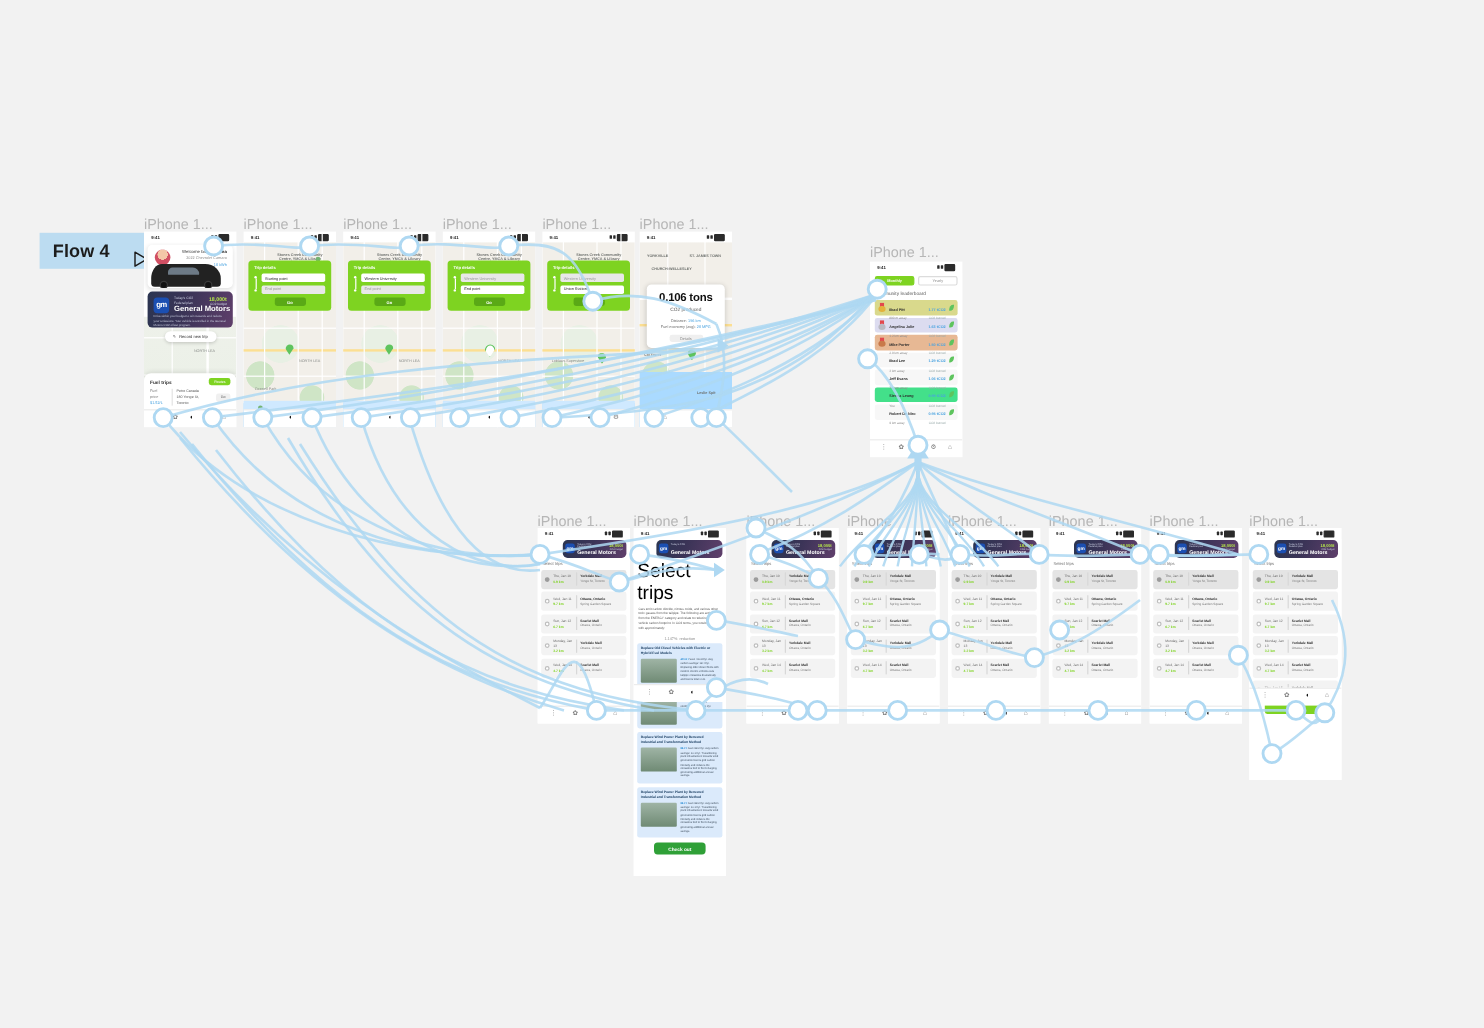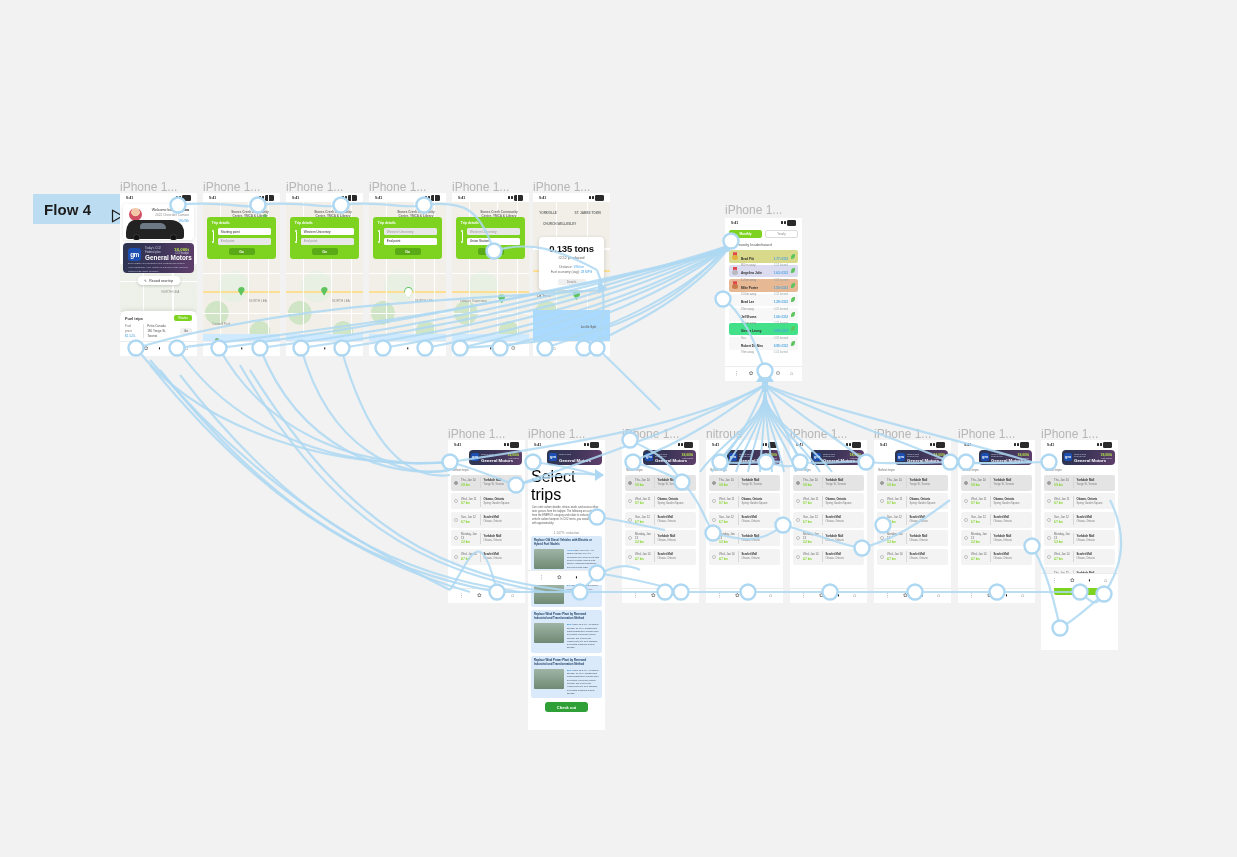--- a/index.html
+++ b/index.html
@@ -533,21 +533,21 @@
         <div class="road v" style="left:30%"></div>
           <div class="road v" style="left:70%"></div>
         <div class="water" style="height:30%"></div>
         <span class="mlabel dk" style="left:8%;top:6%">YORKVILLE</span>
         <span class="mlabel dk" style="left:54%;top:6%">ST. JAMES TOWN</span>
         <span class="mlabel dk" style="left:13%;top:13%">CHURCH-WELLESLEY</span>
         <span class="mlabel dk" style="left:5%;top:60%">CN Tower</span>
         <span class="mlabel dk" style="left:62%;top:80%">Leslie Spit</span>
         <div class="pin" style="left:52%;top:58%"></div>
         <div class="co2card">
-          <div class="big">0.135 tons</div>
+          <div class="big">0.106 tons</div>
           <div class="sub">CO2 produced</div>
           <div class="stats">
             <div class="stat"><span>Distance:</span> <b>196 km</b></div>
             <div class="stat"><span>Fuel economy (avg):</span> <b>28 MPG</b></div>
           </div>
           <div class="btn">Details</div>
         </div>
       </div>
       <div class="tabbar">
         <span class="tabicon">⌂</span>
@@ -823,21 +823,21 @@
         </div>
         <div class="tabbar">
           <span class="tabicon">⋮</span>
           <span class="tabicon">✿</span>
           <span class="tabicon active">◖</span>
           <span class="tabicon">⌂</span>
         </div>
       </div>
     </div>
   <div class="frame tripframe" style="left:706px;top:440px;width:77px;height:163px;">
-      <div class="frame-name">nitrous</div>
+      <div class="frame-name">iPhone</div>
       <div class="screen">
         <div class="statusbar">
           <span class="t">9:41</span>
           <span class="r">
             <i class="bar"></i>
             <i class="bar"></i>
             <i class="batt"></i>
           </span>
         </div>
         <div class="trips">

